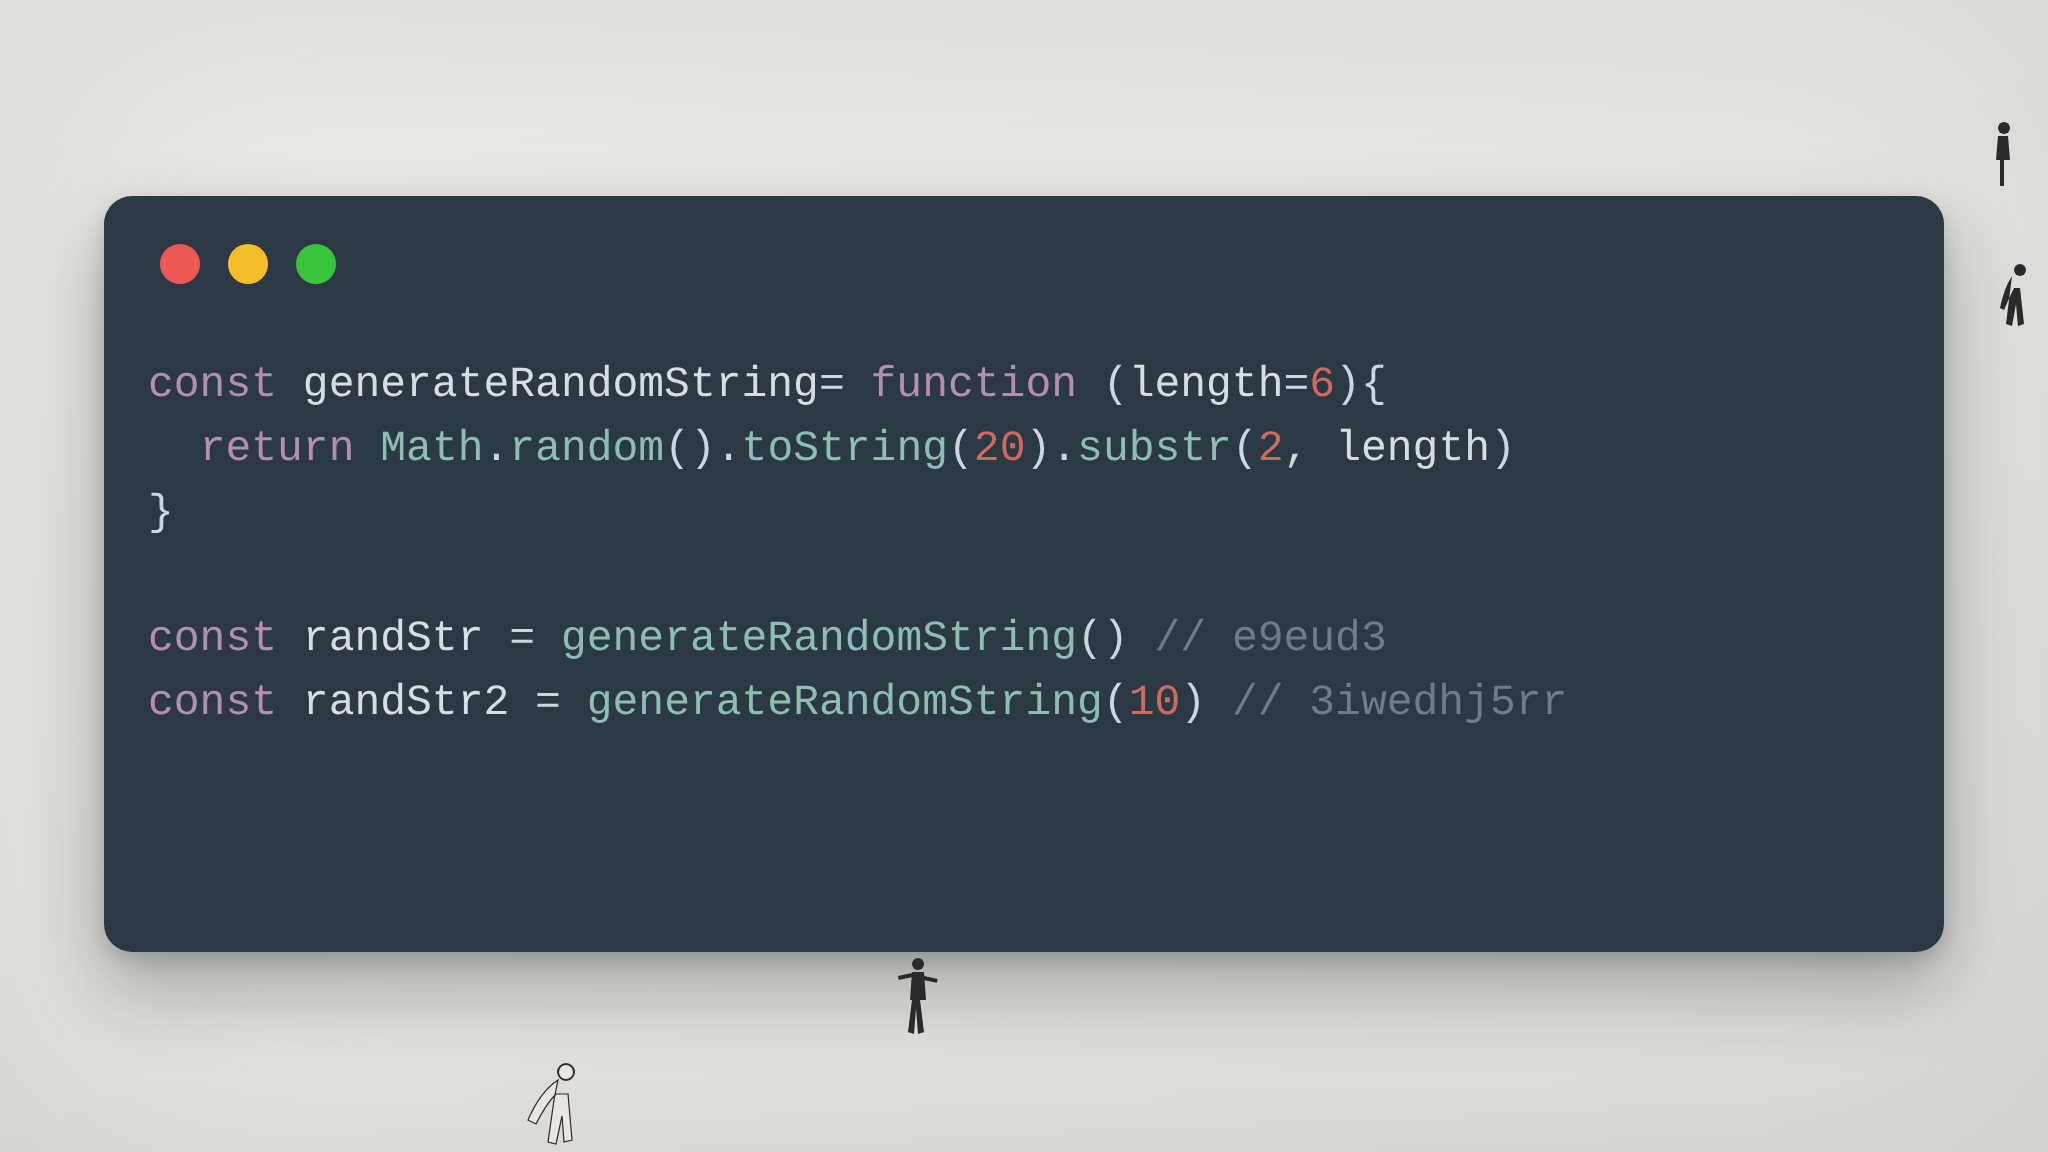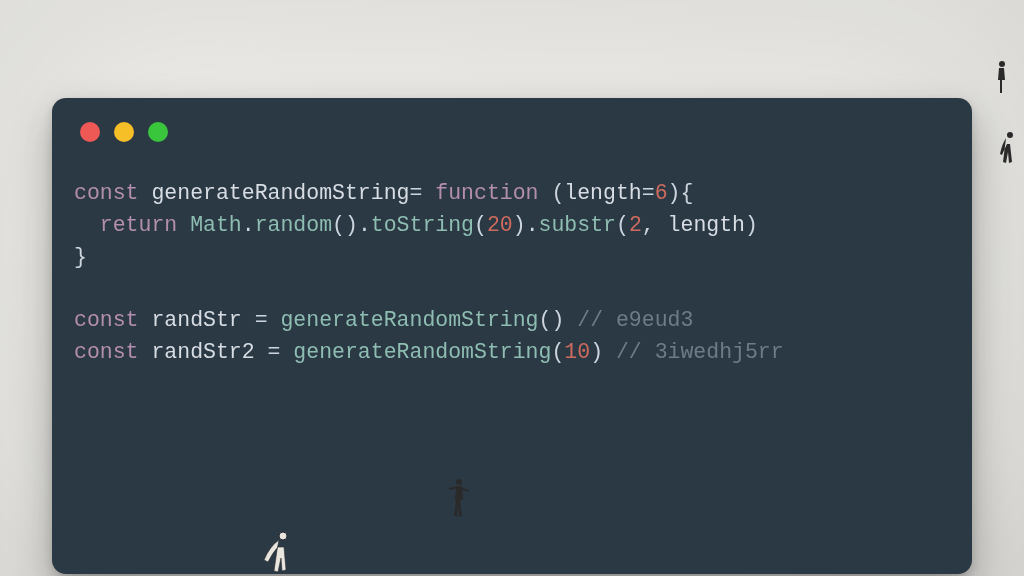--- a/index.html
+++ b/index.html
@@ -20,21 +20,21 @@
     inset: 0;
     pointer-events: none;
     box-shadow: inset 0 0 180px 30px rgba(0,0,0,0.08);
   }
 
   .window {
     position: absolute;
     left: 52px;
     top: 98px;
     width: 920px;
-    height: 476px;
+    height: 378px;
     background: #2b3945;
     border-radius: 14px;
     box-shadow: 0 18px 40px rgba(0,0,0,0.28), 0 4px 10px rgba(0,0,0,0.15);
     padding-top: 24px;
     box-sizing: border-box;
   }
 
   .traffic {
     display: flex;
     gap: 14px;

